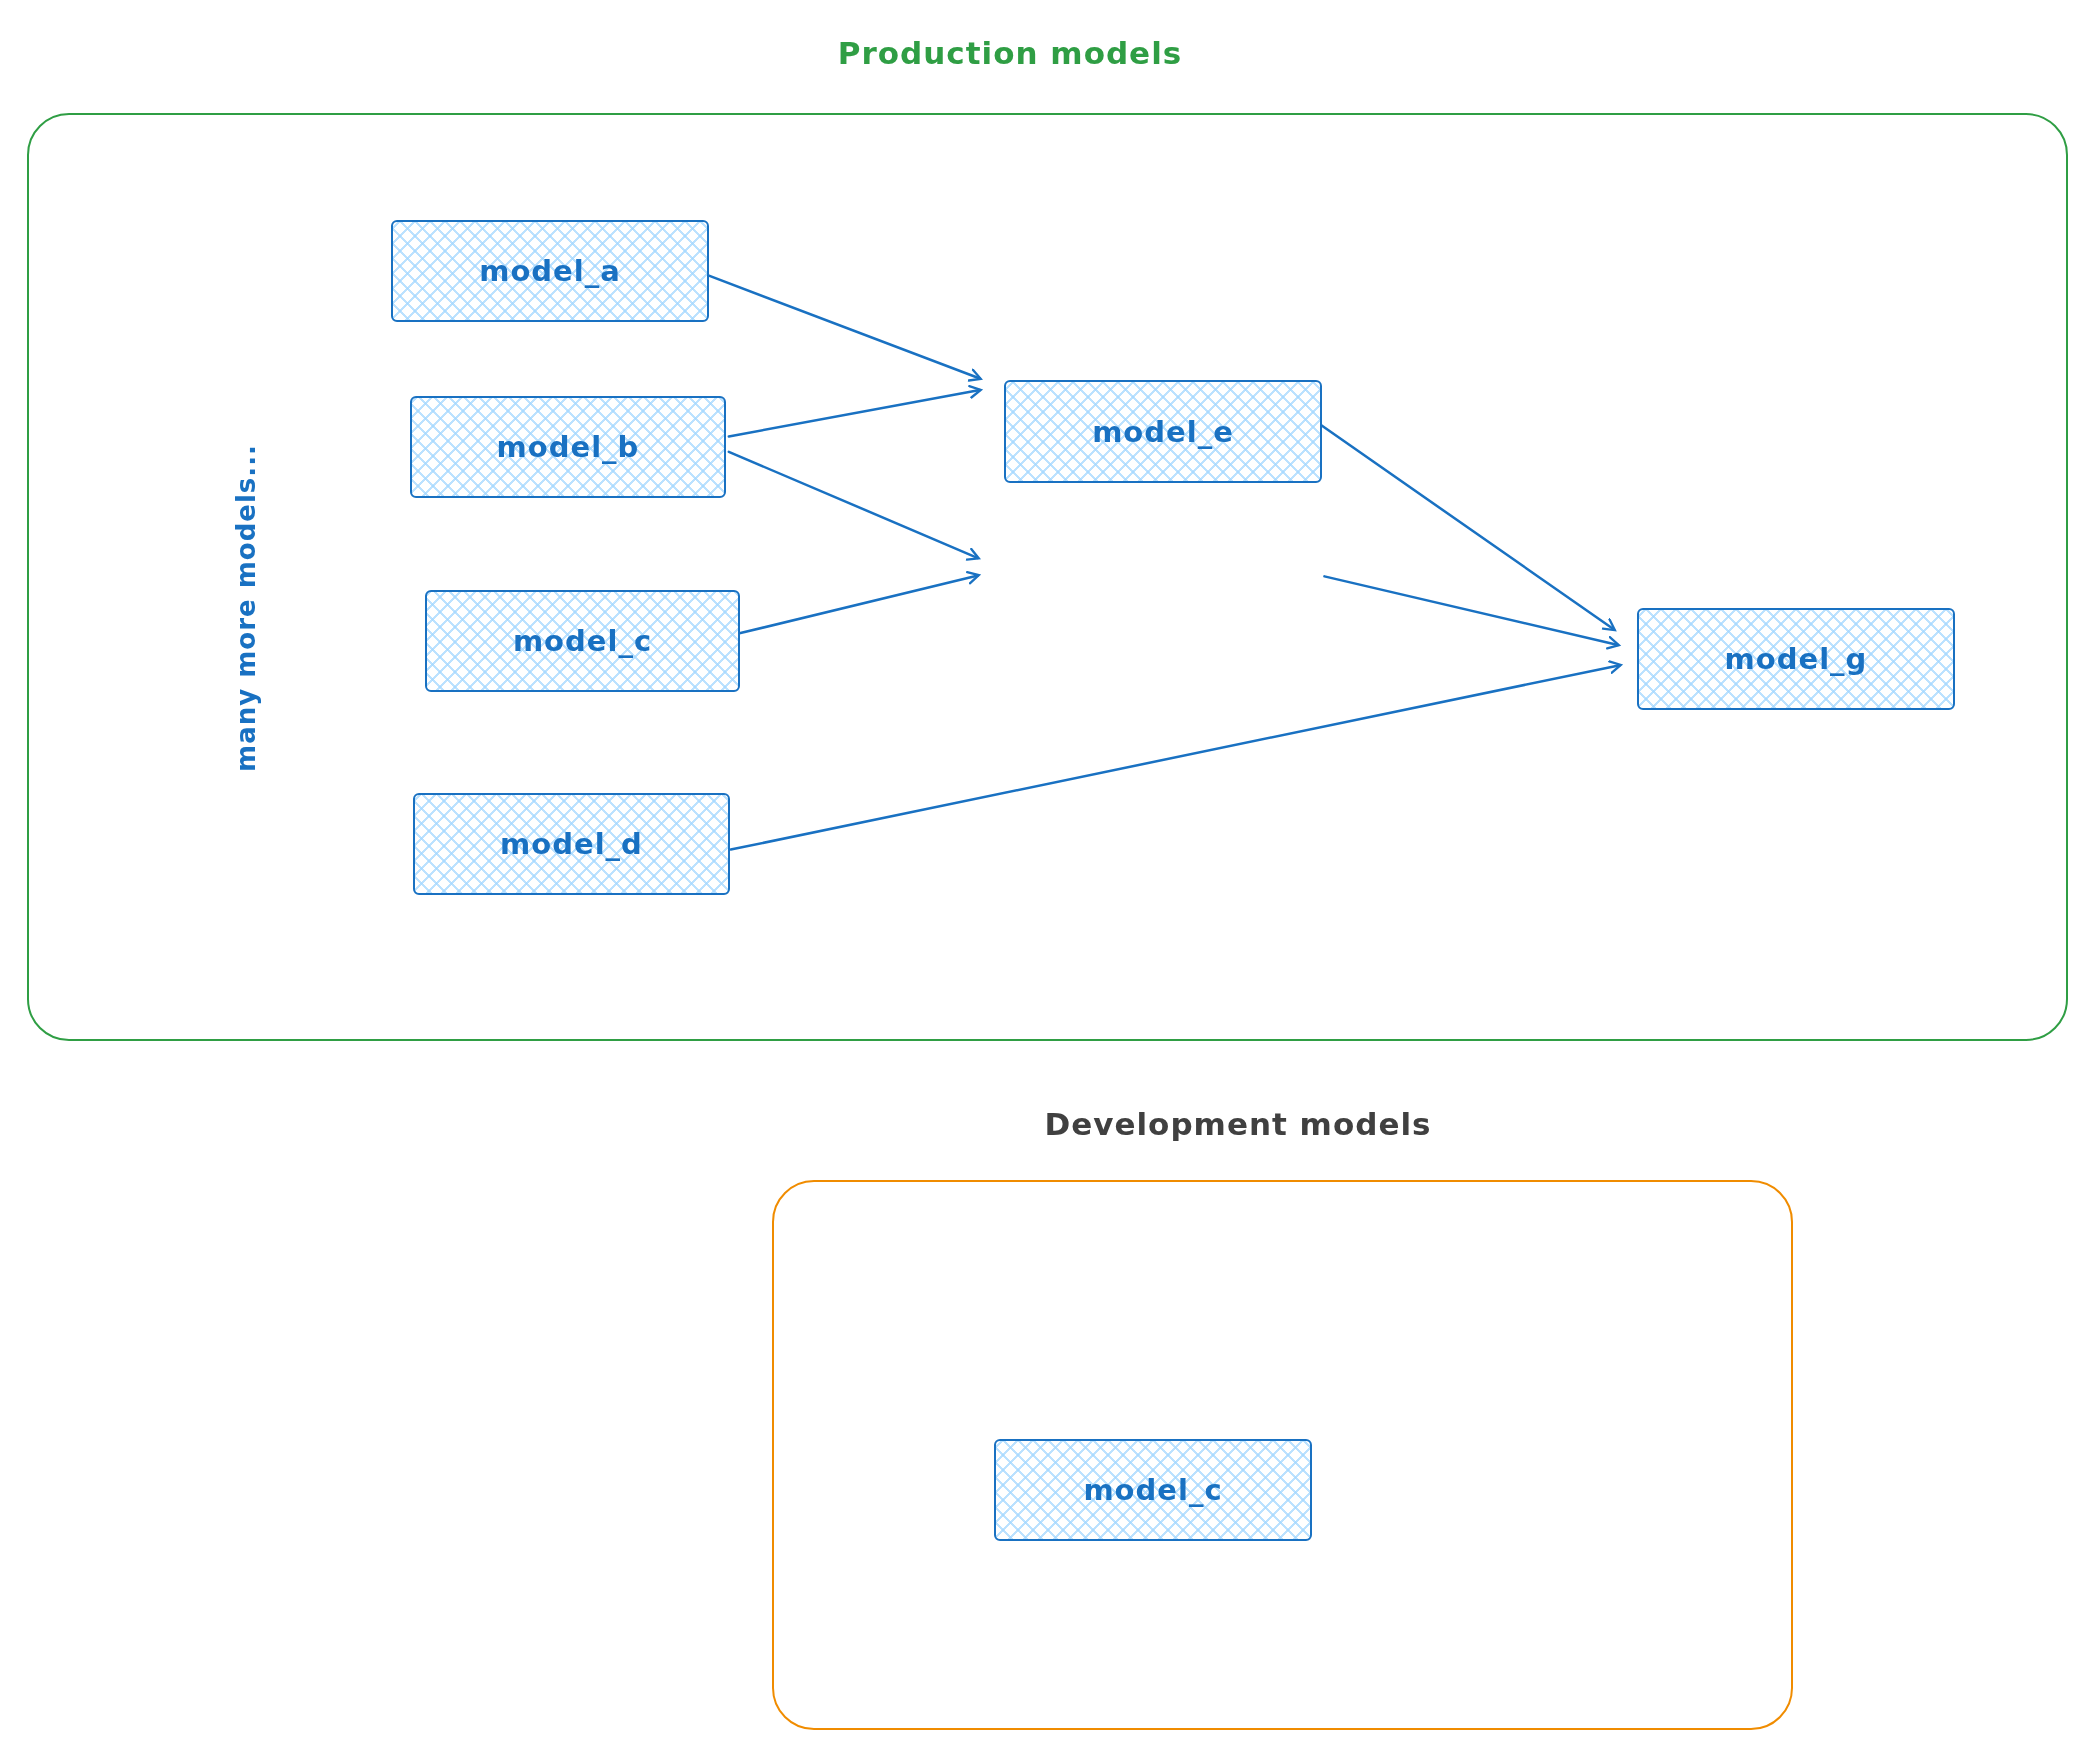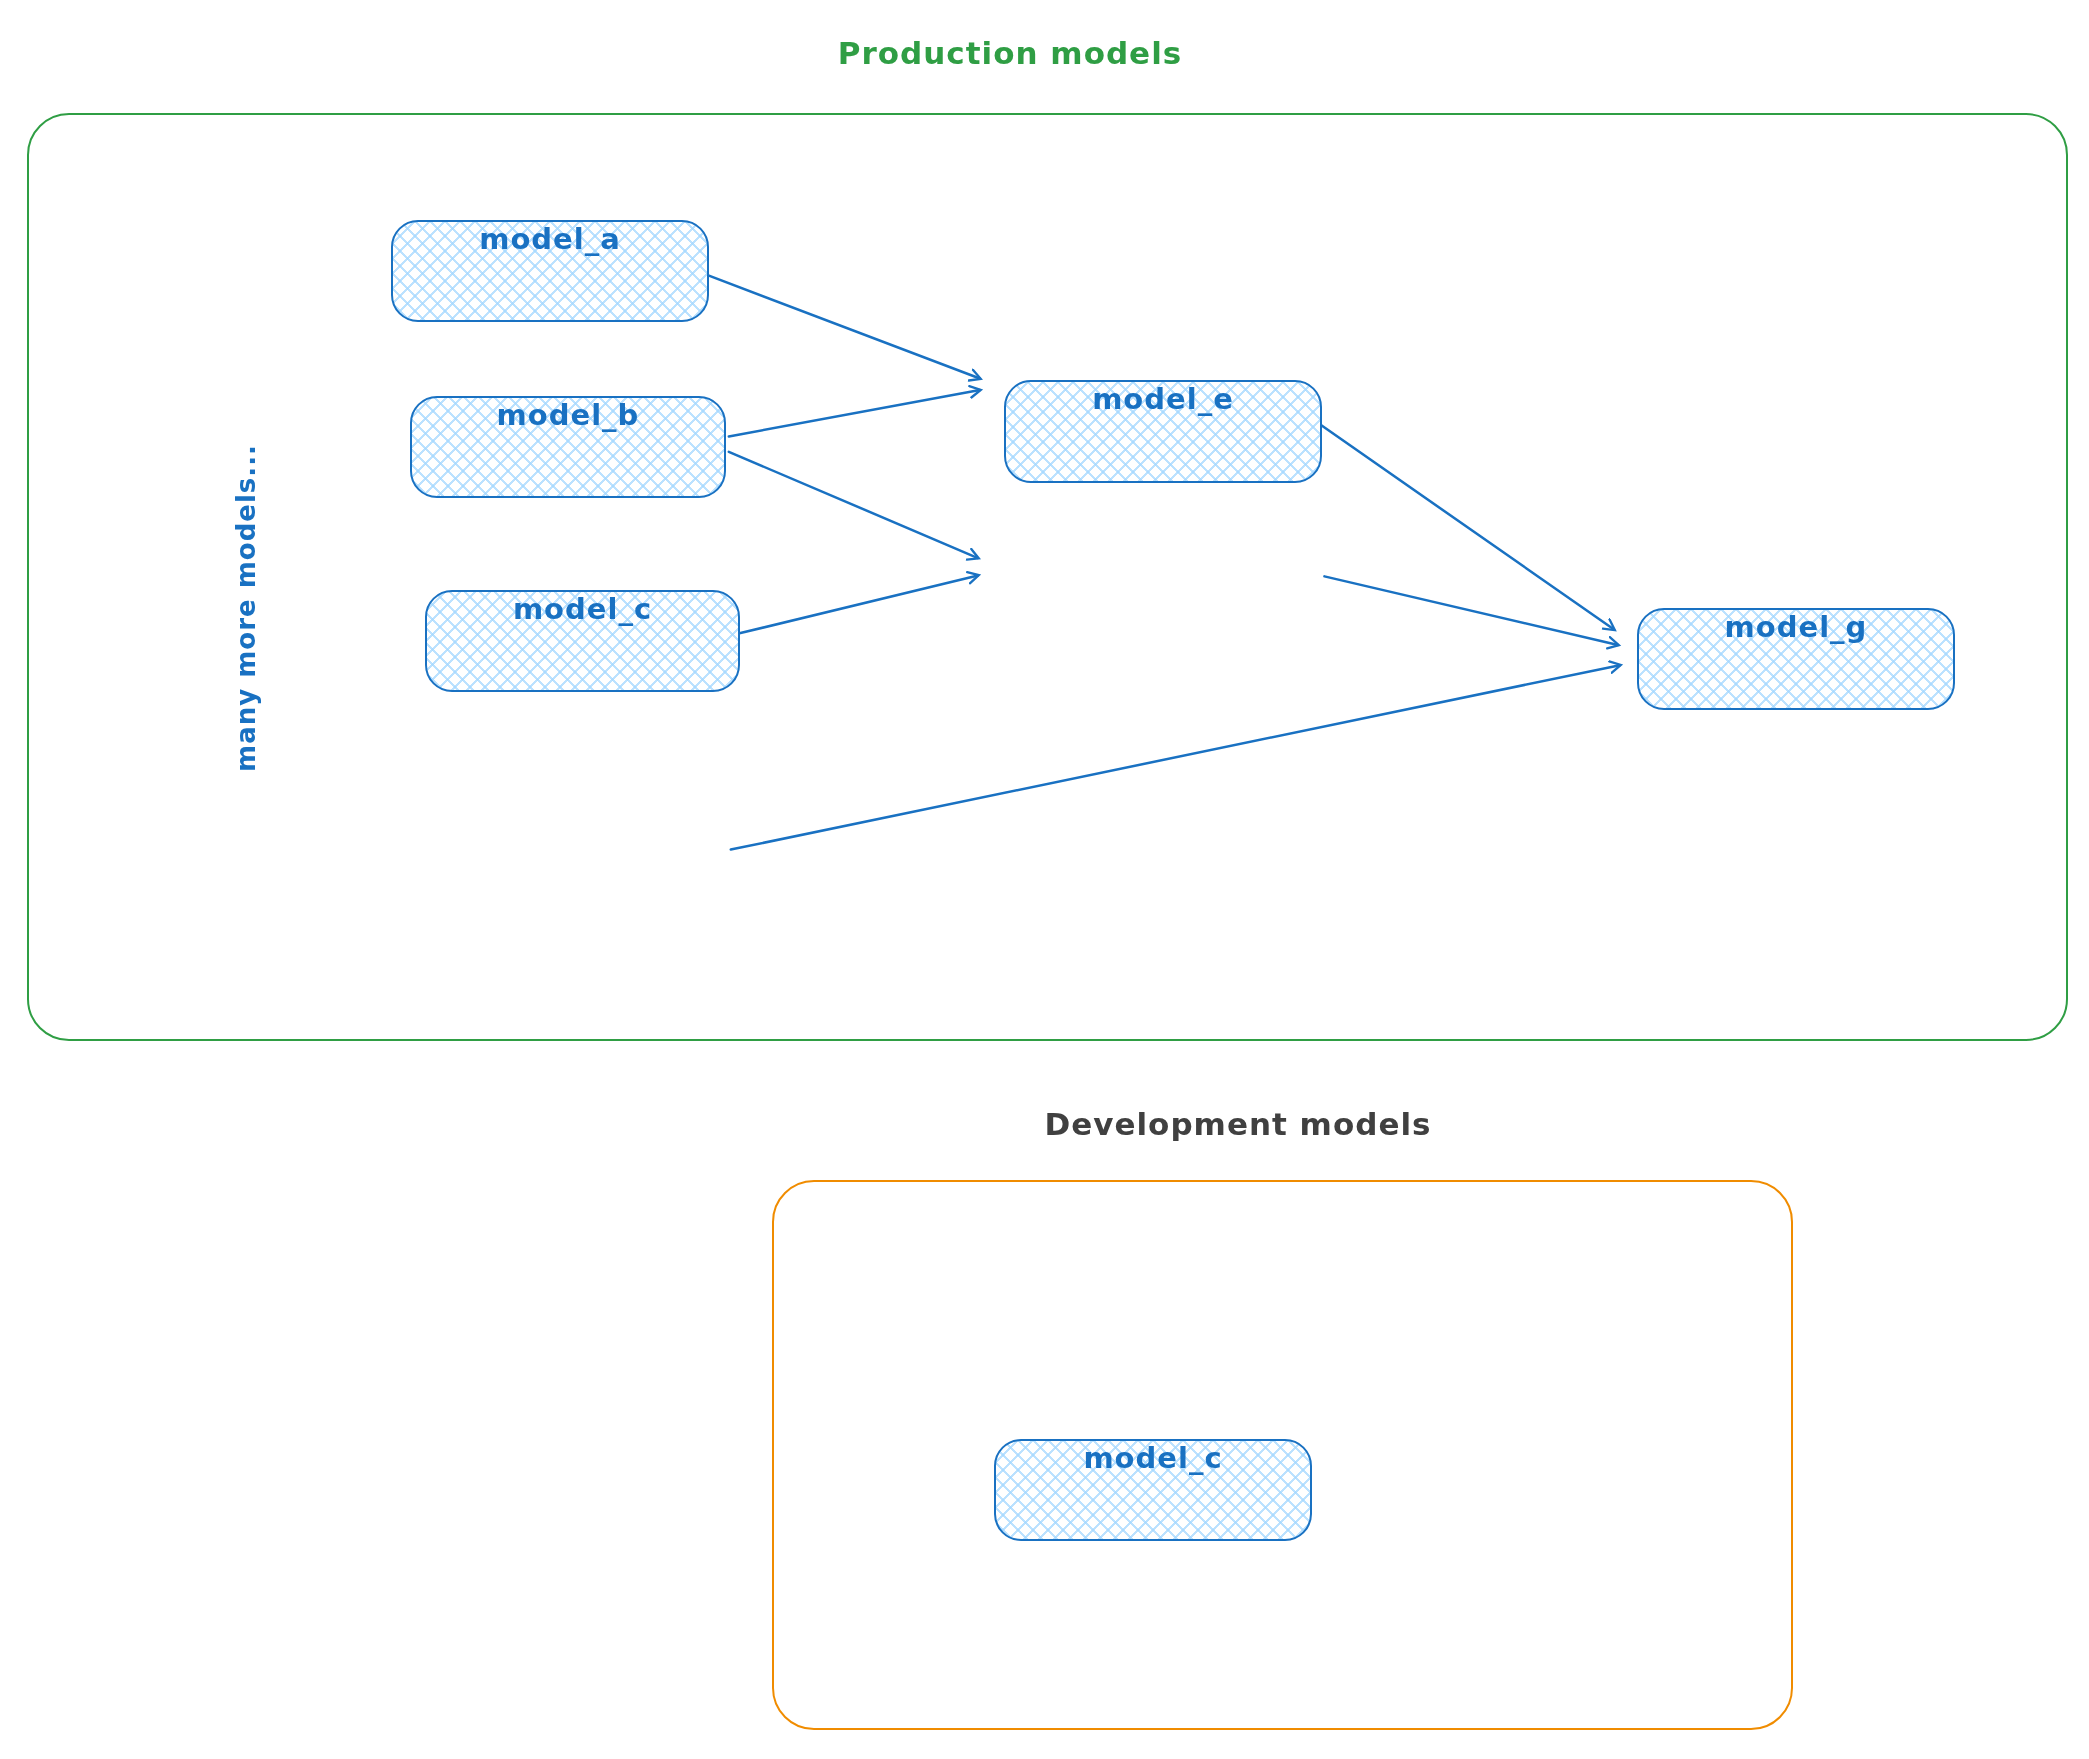--- a/index.html
+++ b/index.html
@@ -35,22 +35,23 @@
     letter-spacing: 1px;
     white-space: nowrap;
     transform: translateX(-50%);
   }
   .group-title.production-title { left: 1010px; top: 35px; color: #2f9e44; }
   .group-title.development-title { left: 1238px; top: 1106px; color: #404040; }
 
   .node {
     position: absolute;
     border: 2.4px solid #1971c2;
-    border-radius: 27px;
+    border-radius: 6px;
     display: flex;
+    align-items: center;
     justify-content: center;
     color: #1971c2;
     font-size: 29px;
     font-weight: bold;
     letter-spacing: 1px;
     background:
       repeating-linear-gradient(45deg,  rgba(165,216,255,0.75) 0px, rgba(165,216,255,0.75) 1.9px, transparent 1.9px, transparent 10.6px),
       repeating-linear-gradient(-45deg, rgba(165,216,255,0.75) 0px, rgba(165,216,255,0.75) 1.9px, transparent 1.9px, transparent 10.6px),
       #ffffff;
   }
@@ -114,20 +115,23 @@
 
   <div class="node node-a">
     <span>model_a</span>
   </div>
   <div class="node node-b">
     <span>model_b</span>
   </div>
   <div class="node node-c">
     <span>model_c</span>
   </div>
+  <div class="node node-d">
+    <span>model_d</span>
+  </div>
   <div class="node node-e">
     <span>model_e</span>
   </div>
   <div class="node node-g">
     <span>model_g</span>
   </div>
 
   <div class="group-title development-title">Development models</div>
 
   <div class="group-box development"></div>

